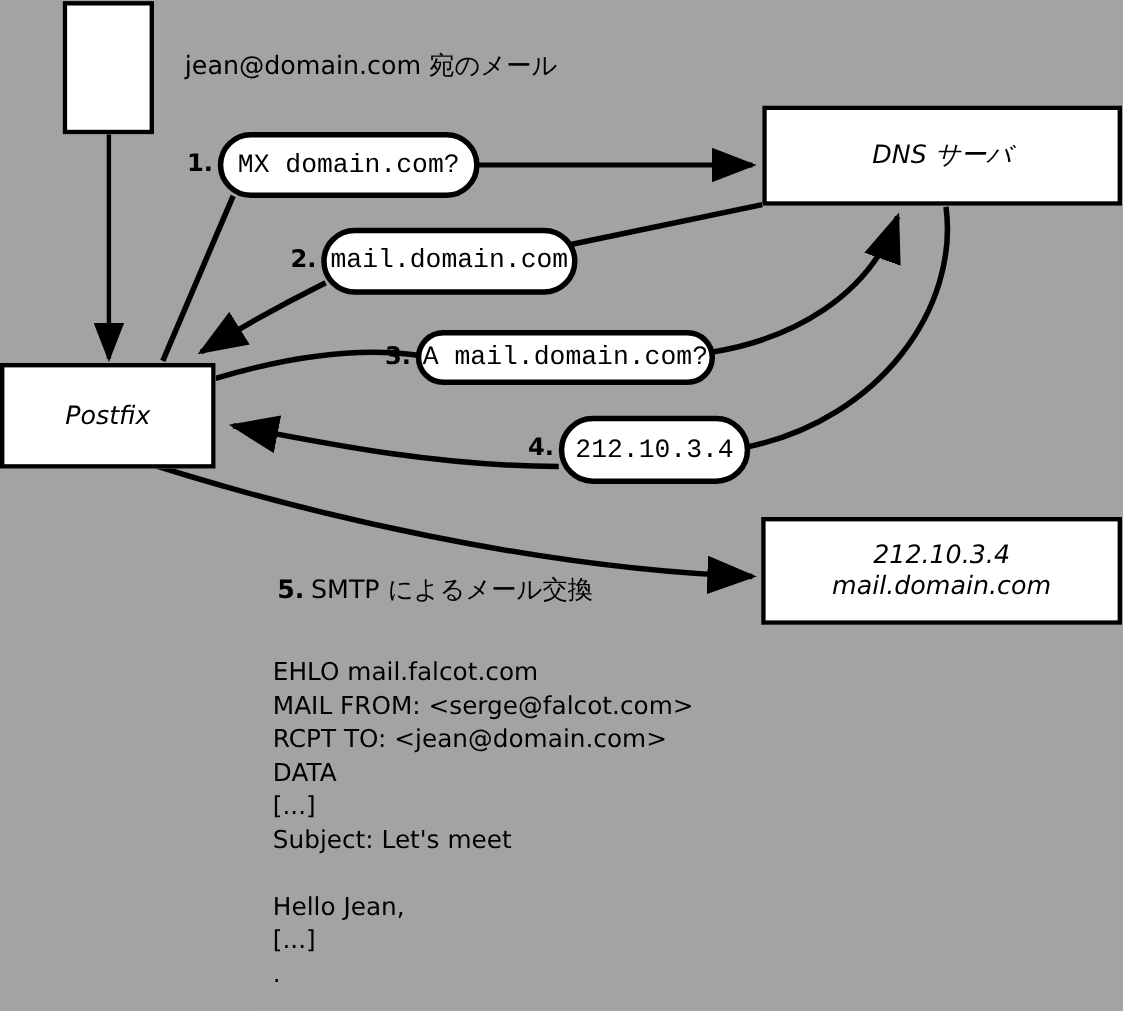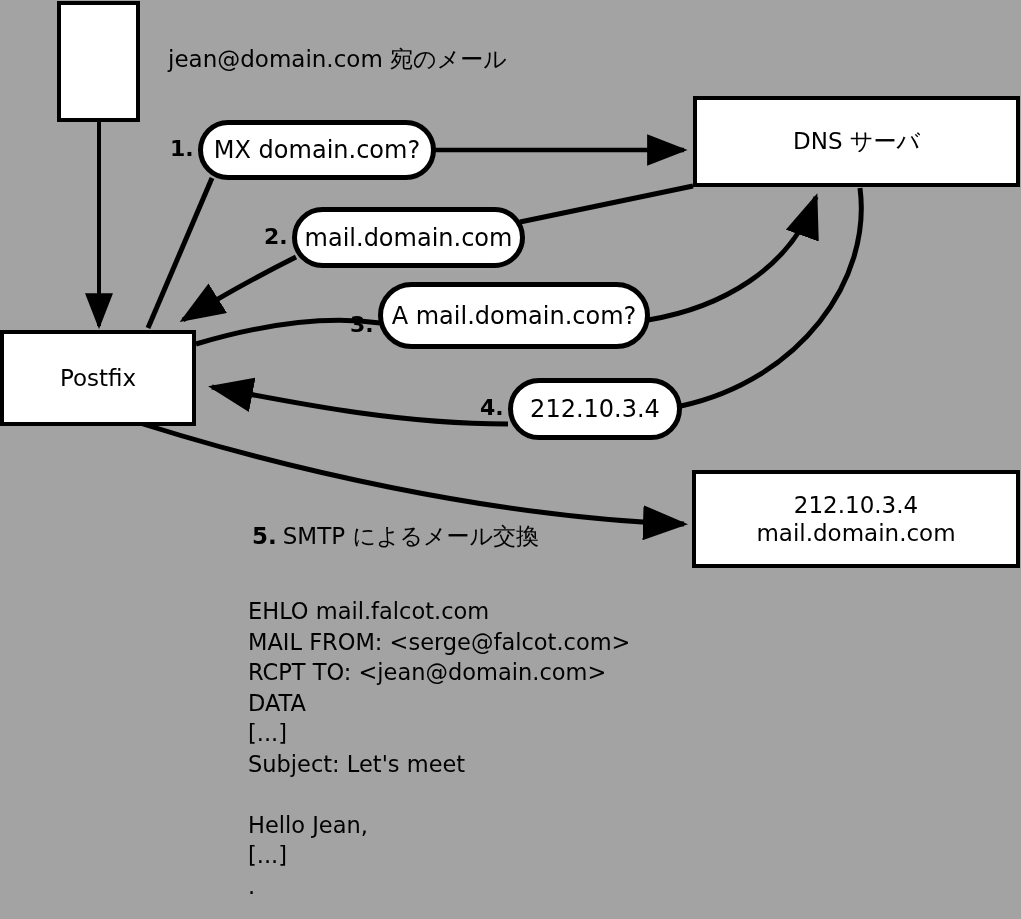--- a/index.html
+++ b/index.html
@@ -33,34 +33,36 @@
     background: #fff;
     display: flex;
     flex-direction: column;
     align-items: center;
     justify-content: center;
     text-align: center;
     font-size: 23px;
     line-height: 1.22;
     color: #000;
     z-index: 3;
+    font-style: italic;
   }
   .pill {
     position: absolute;
     box-sizing: border-box;
     border: 5px solid #000;
     background: #fff;
     border-radius: 999px;
     display: flex;
     align-items: center;
     justify-content: center;
     font-size: 24px;
     color: #000;
     white-space: nowrap;
     z-index: 4;
+    font-family: Liberation Mono, monospace;
   }
   .step-num {
     position: absolute;
     font-size: 22px;
     font-weight: bold;
     color: #000;
     z-index: 5;
     white-space: nowrap;
   }
   .free-text {
@@ -140,21 +142,21 @@
   <div class="pill" style="left:198px; top:120px; width:238px; height:60px;">
     <span>MX domain.com?</span>
   </div>
 
   <div class="step-num" style="left:264px; top:224px;">2.</div>
   <div class="pill" style="left:292px; top:207px; width:233px; height:61px;">
     <span>mail.domain.com</span>
   </div>
 
   <div class="step-num" style="left:350px; top:312px;">3.</div>
-  <div class="pill" style="left:378px; top:282px; width:272px; height:67px;">
+  <div class="pill" style="left:378px; top:300px; width:272px; height:50px;">
     <span>A mail.domain.com?</span>
   </div>
 
   <div class="step-num" style="left:480px; top:395px;">4.</div>
   <div class="pill" style="left:508px; top:378px; width:174px; height:62px;">
     <span>212.10.3.4</span>
   </div>
 
   <div class="smtp-label" style="left:204px; top:521px;margin-left:48px;">
     <span class="num">5.</span><span>SMTP によるメール交換</span>

